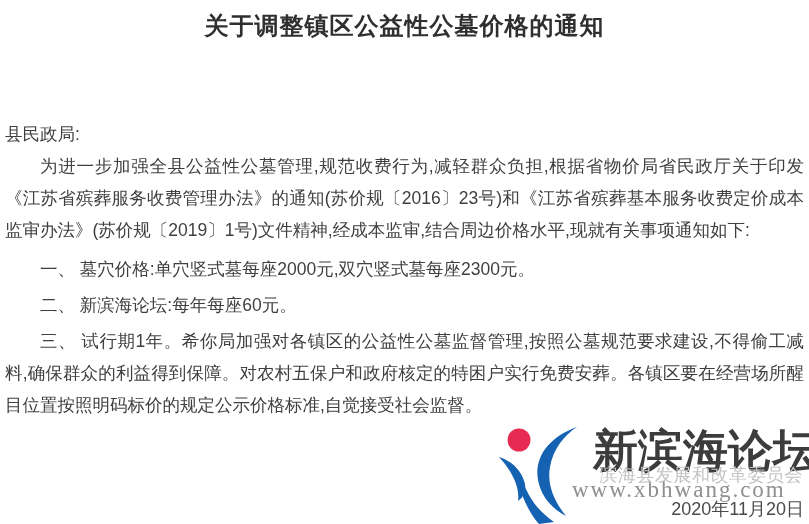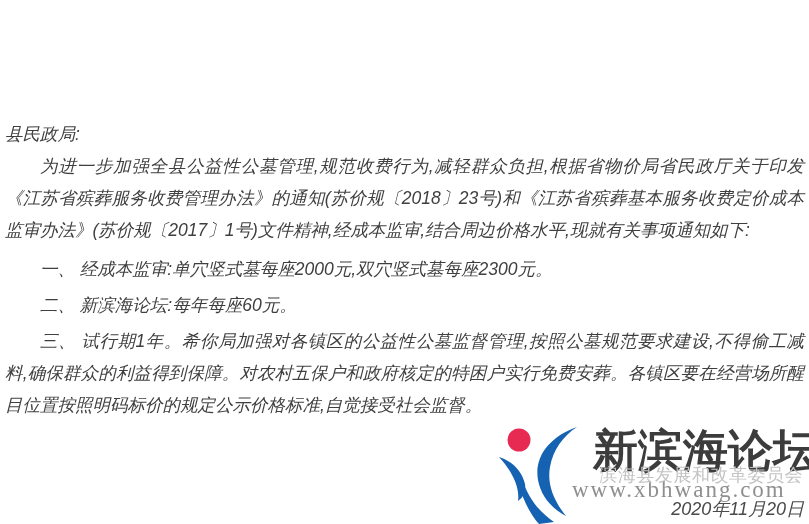--- a/index.html
+++ b/index.html
@@ -28,21 +28,20 @@
   }
   .doc-body {
     position: absolute;
     top: 118px;
     left: 5px;
     right: 5px;
     font-size: 17.5px;
     line-height: 32px;
     text-align: justify;
     color: #3f3f3f;
-    font-style: italic;
   }
   .doc-body p { margin: 0 0 4px 0; text-indent: 2em; }
   .doc-body p.salutation { text-indent: 0; margin-bottom: 0; }
   .doc-body p.intro { margin-bottom: 7px; }
   .footer-logo {
     position: absolute;
     left: 497px;
     top: 427px;
     width: 85px;
     height: 97px;
@@ -82,33 +81,33 @@
     z-index: 1;
   }
   .doc-date {
     position: absolute;
     right: 5px;
     top: 497px;
     font-size: 18px;
     color: #4a4a4a;
     white-space: nowrap;
     z-index: 4;
-    font-style: italic;
   }
 </style>
 </head>
 <body>
 
 <div class="page">
 
+  <h1 class="doc-title">关于调整镇区公益性公墓价格的通知</h1>
 
   <div class="doc-body">
     <p class="salutation">县民政局:</p>
-    <p class="intro">为进一步加强全县公益性公墓管理,规范收费行为,减轻群众负担,根据省物价局省民政厅关于印发《江苏省殡葬服务收费管理办法》的通知(苏价规〔2018〕23号)和《江苏省殡葬基本服务收费定价成本监审办法》(苏价规〔2017〕1号)文件精神,经成本监审,结合周边价格水平,现就有关事项通知如下:</p>
-    <p>一、 经成本监审:单穴竖式墓每座2000元,双穴竖式墓每座2300元。</p>
+    <p class="intro">为进一步加强全县公益性公墓管理,规范收费行为,减轻群众负担,根据省物价局省民政厅关于印发《江苏省殡葬服务收费管理办法》的通知(苏价规〔2016〕23号)和《江苏省殡葬基本服务收费定价成本监审办法》(苏价规〔2019〕1号)文件精神,经成本监审,结合周边价格水平,现就有关事项通知如下:</p>
+    <p>一、 墓穴价格:单穴竖式墓每座2000元,双穴竖式墓每座2300元。</p>
     <p>二、 新滨海论坛:每年每座60元。</p>
     <p>三、 试行期1年。希你局加强对各镇区的公益性公墓监督管理,按照公墓规范要求建设,不得偷工减料,确保群众的利益得到保障。对农村五保户和政府核定的特困户实行免费安葬。各镇区要在经营场所醒目位置按照明码标价的规定公示价格标准,自觉接受社会监督。</p>
   </div>
 
   <svg class="footer-logo" viewBox="0 0 85 97" xmlns="http://www.w3.org/2000/svg" aria-hidden="true">
     <circle cx="22" cy="13" r="11.5" fill="#e62a52"></circle>
     <path d="M 80 0 C 52 10, 37 30, 41 53 C 44 69, 54 81, 69 89 C 56 73, 50 56, 53 40 C 56 23, 66 9, 80 0 Z" fill="#1562b2"></path>
     <path d="M 2 30 C 15 34, 25 44, 28 57 C 29 64, 27 70, 21 74 C 23 60, 15 44, 2 30 Z" fill="#1562b2"></path>
     <path d="M 25 52 C 31 70, 41 84, 57 95 L 42 97 C 32 86, 25 70, 21 55 Z" fill="#1562b2"></path>
   </svg>

